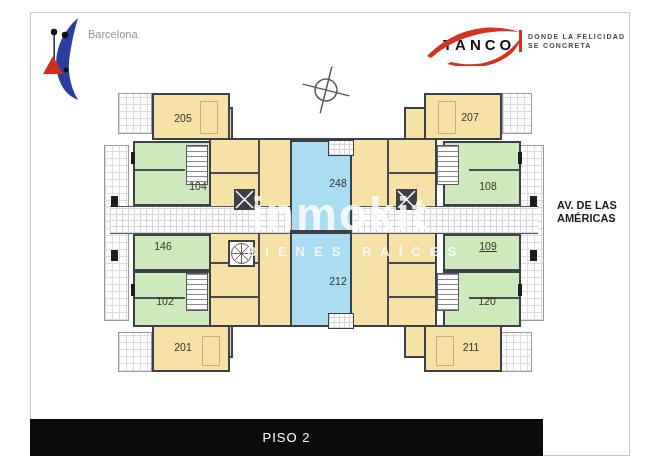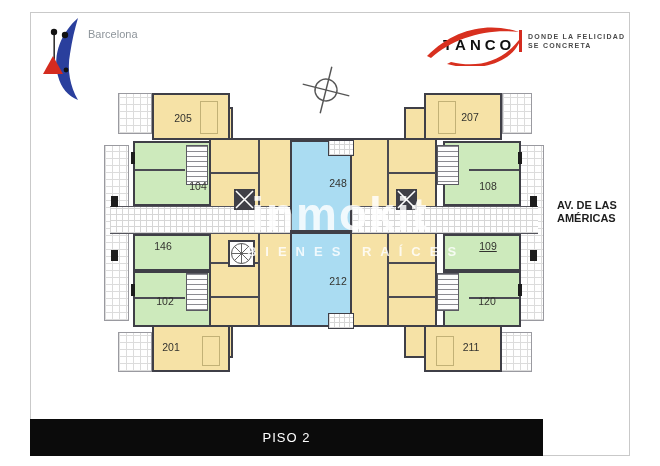--- a/index.html
+++ b/index.html
@@ -183,21 +183,21 @@
     <div class="win" style="left:518px;top:284px;width:4px;height:12px;"></div>
 
     <div class="unit-label" style="left:183px;top:118px;">205</div>
     <div class="unit-label" style="left:470px;top:117px;">207</div>
     <div class="unit-label" style="left:163px;top:186px;margin-left:35px;">104</div>
     <div class="unit-label" style="left:488px;top:186px;">108</div>
     <div class="unit-label" style="left:163px;top:246px;">146</div>
     <div class="unit-label" style="left:488px;top:246px;text-decoration:underline;">109</div>
     <div class="unit-label" style="left:165px;top:301px;">102</div>
     <div class="unit-label" style="left:487px;top:301px;">120</div>
-    <div class="unit-label" style="left:171px;top:347px;text-align:right;">201</div>
+    <div class="unit-label" style="left:183px;top:347px;text-align:right;">201</div>
     <div class="unit-label" style="left:471px;top:347px;">211</div>
     <div class="unit-label" style="left:338px;top:183px;">248</div>
     <div class="unit-label" style="left:338px;top:281px;">212</div>
   </div>
 
   <div class="abs" id="wm">inmokit</div>
 
   <div class="abs" id="street">
     <div>AV. DE LAS</div>
     <div>AMÉRICAS</div>

